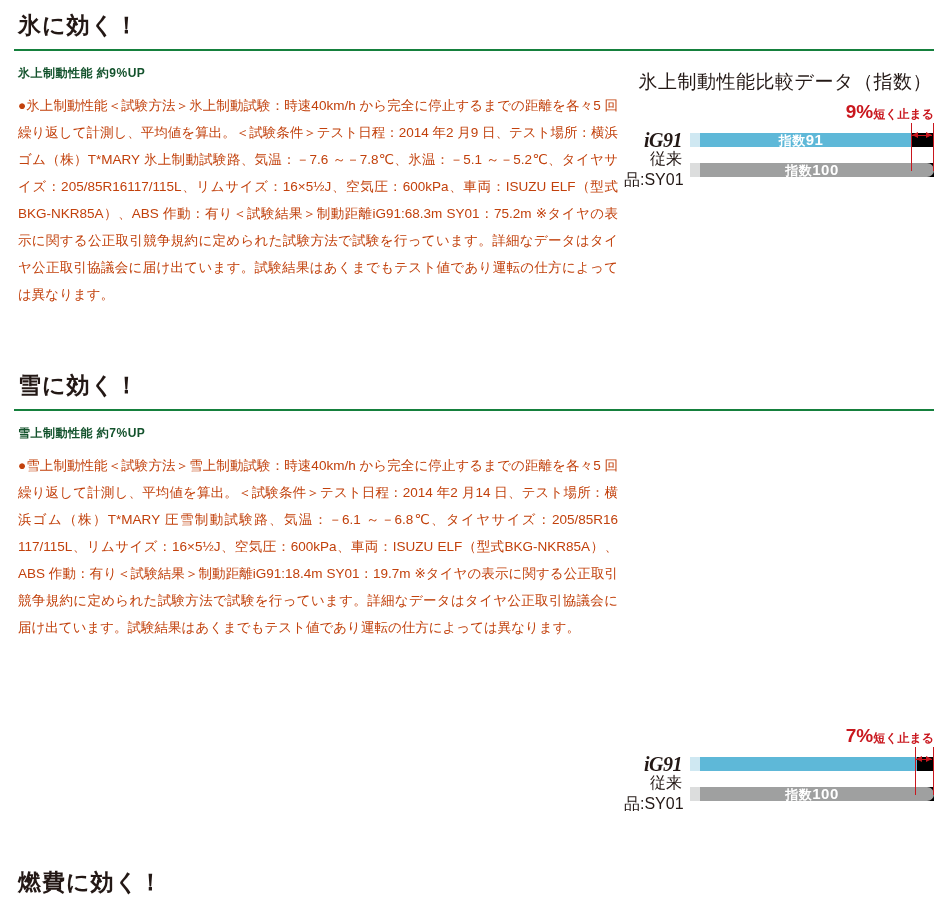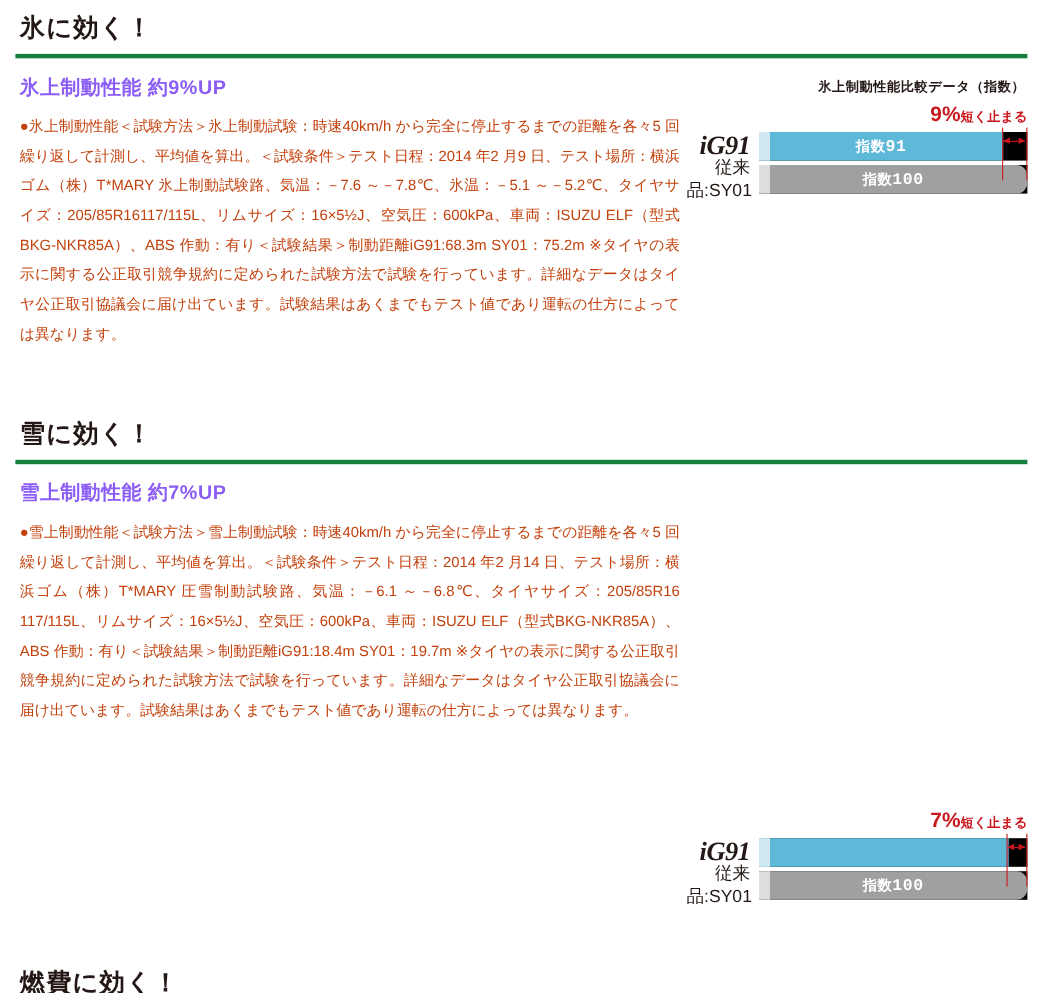--- a/index.html
+++ b/index.html
@@ -12,46 +12,46 @@
   }
   .page{width:948px;position:relative;}
 
   .section{padding:0 14px 0 14px;}
   .sec-title{
     font-size:23px;
     font-weight:bold;
     letter-spacing:1px;
     color:#231815;
     padding:10px 0 8px 4px;
-    border-bottom:4px solid #15803d;
+    border-bottom:2px solid #15803d;
     margin-bottom:14px;
   }
   .cols{display:flex;align-items:flex-start;}
   .col-left{width:600px;flex:0 0 600px;padding-left:4px;}
   .col-right{flex:1;padding-left:6px;padding-top:4px;}
 
   .sub-title{
-    font-size:18px;
-    font-weight:bold;
-    color:#8b5cf6;
+    font-size:12px;
+    font-weight:bold;
+    color:#14532d;
     margin:0 0 10px 0;
     letter-spacing:0.5px;
   }
   .body-text{
     font-size:13.5px;
     line-height:2.0;
     color:#c2410c;
     text-align:justify;
     margin:0;
   }
 
   
   .chart-title{
-    font-size:12px;
-    font-weight:bold;
+    font-size:19px;
+    font-weight:normal;
     text-align:right;
     letter-spacing:0.5px;
     margin-bottom:10px;
     padding-right:2px;
   }
   .chart-area{position:relative;height:88px;}
   .chart-row{
     display:flex;
     align-items:center;
     height:26px;
@@ -60,34 +60,33 @@
   .chart-label{
     width:66px;
     flex:0 0 66px;
     text-align:right;
     padding-right:8px;
     box-sizing:border-box;
   }
   .label-ig{
     font-style:italic;
     font-weight:bold;
-    font-size:24px;
+    font-size:20px;
     font-family:"Liberation Serif","DejaVu Serif",serif;
     letter-spacing:-0.5px;
   }
   .label-old{
     font-size:16px;
     color:#231815;
   }
   .bar-wrap{
     position:relative;
     flex:1;
-    height:26px;
+    height:14px;
     background:#000;
-    font-family:Liberation Mono, monospace;
   }
   .bar{
     position:absolute;
     left:0;top:0;bottom:0;
     display:flex;
     align-items:center;
     justify-content:center;
   }
   .bar-seg{
     position:absolute;left:0;top:0;bottom:0;width:10px;

